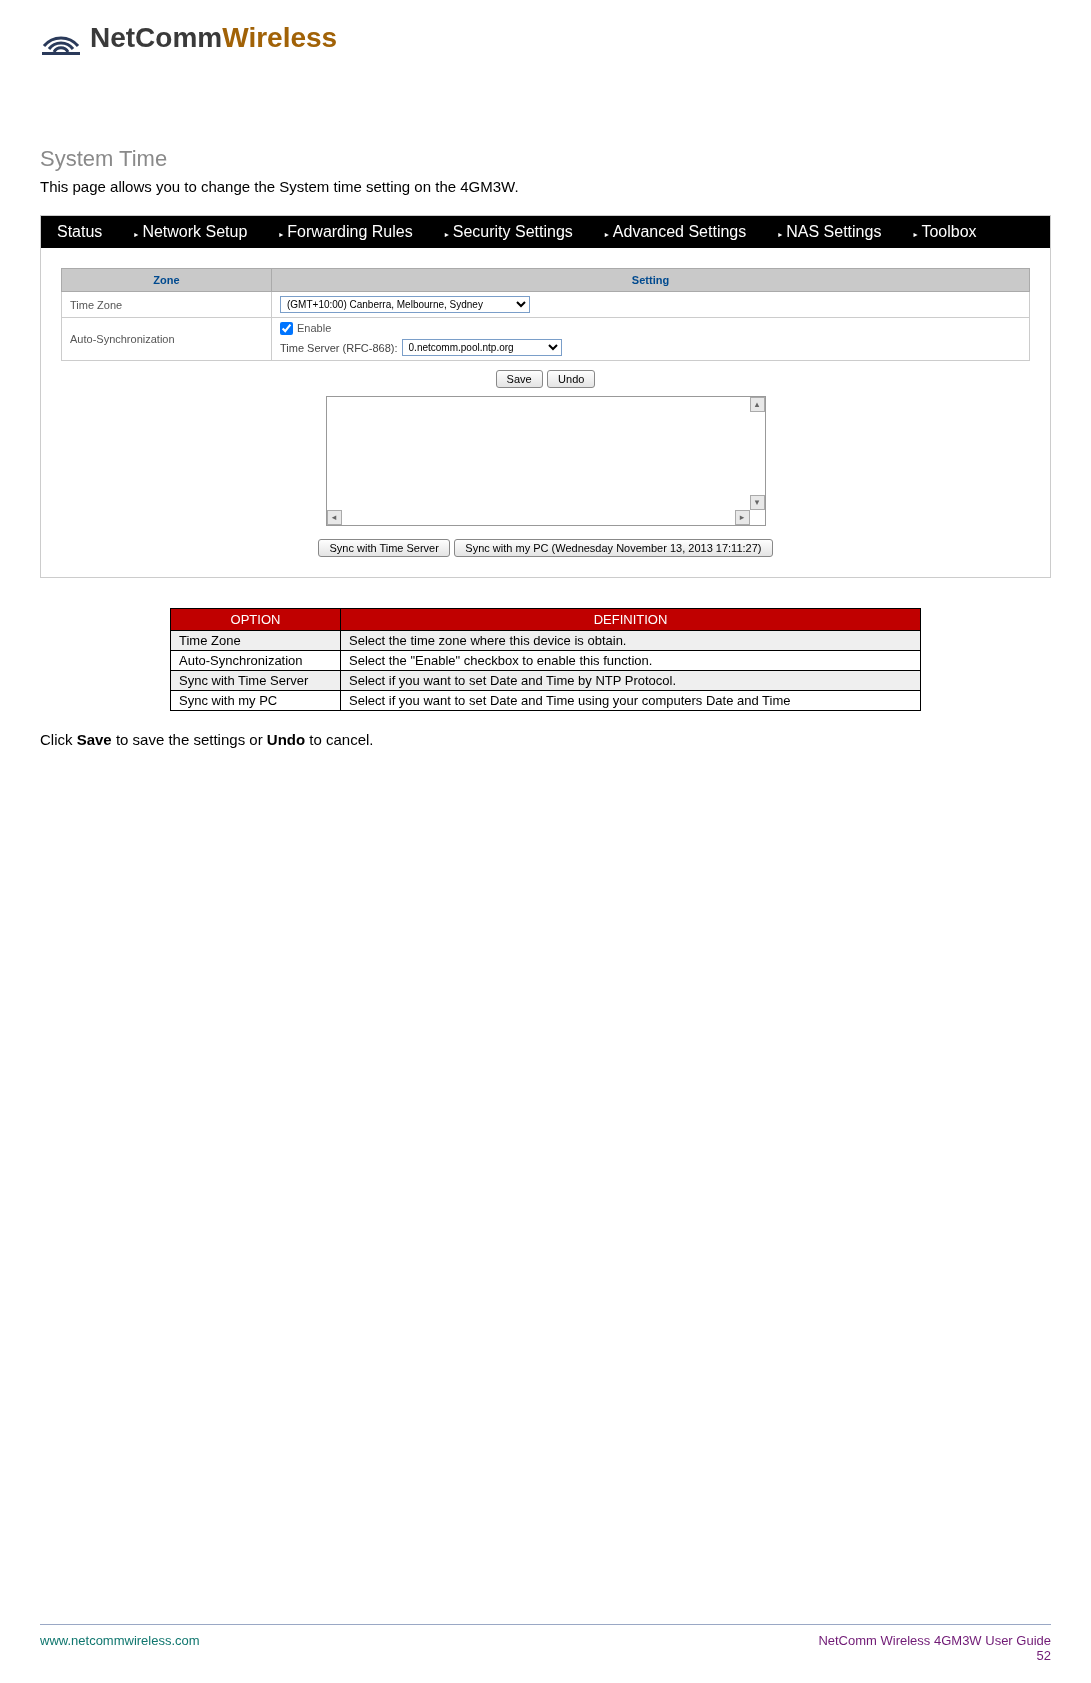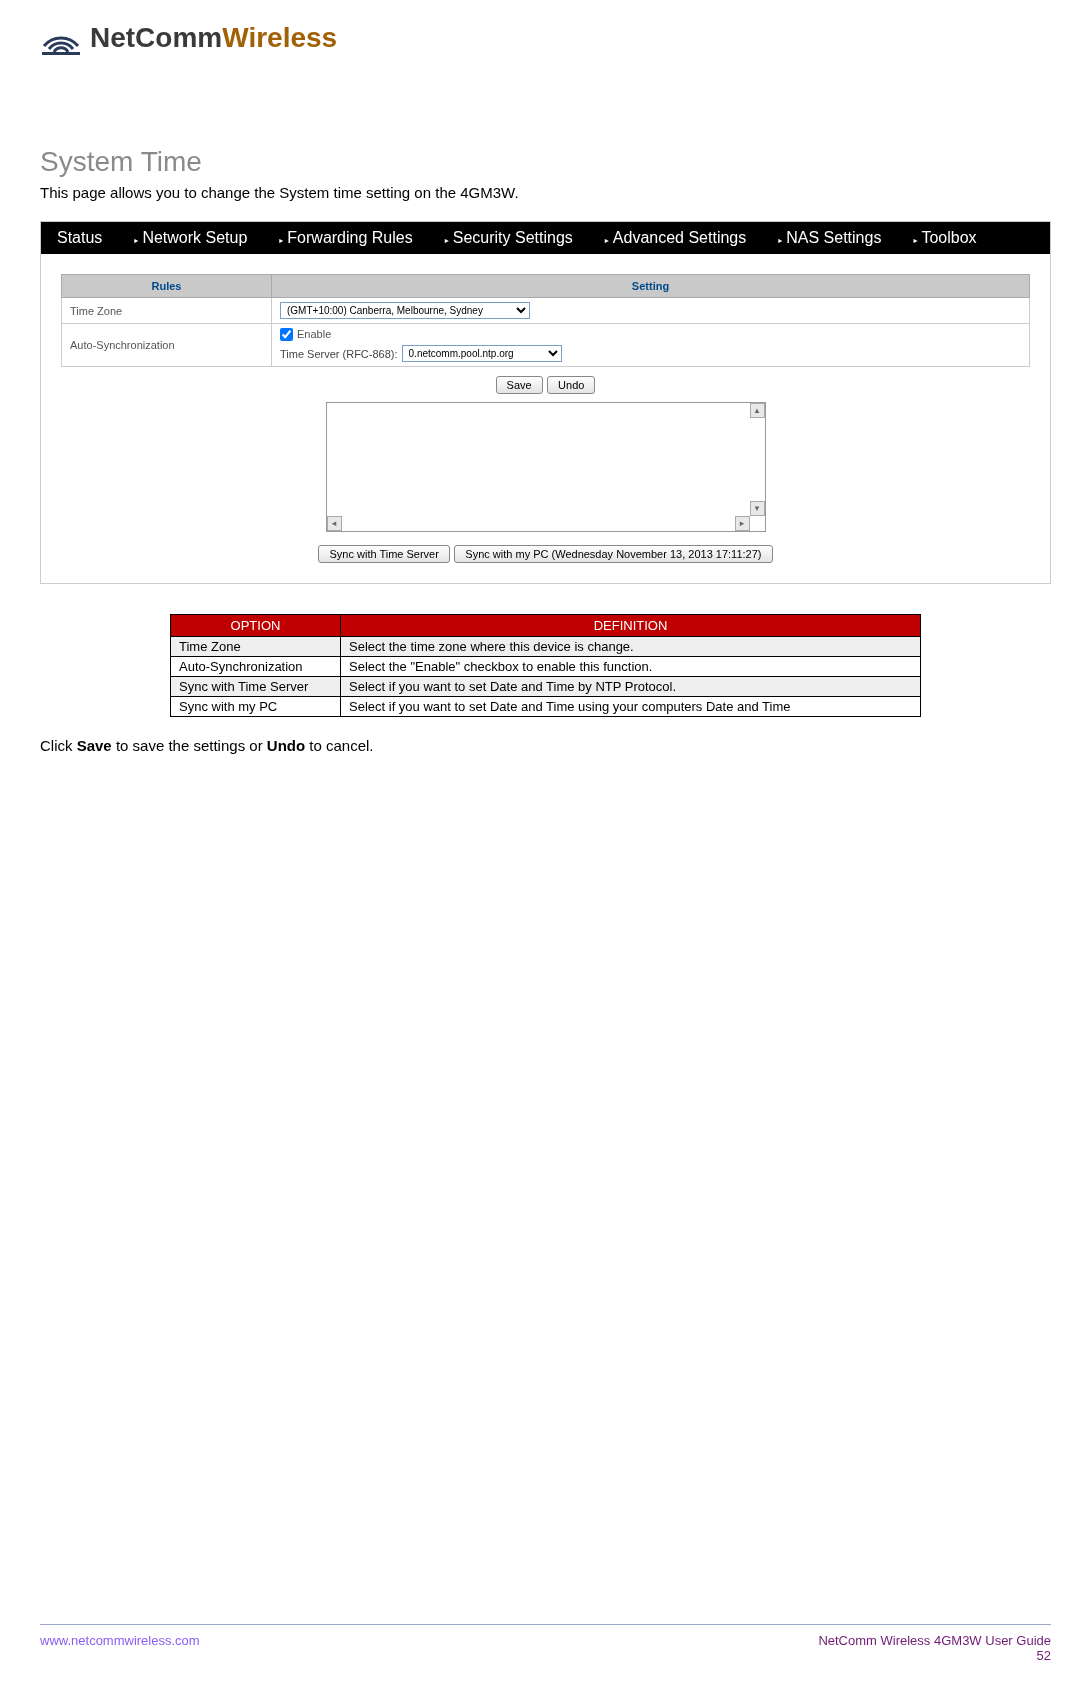--- a/index.html
+++ b/index.html
@@ -15,21 +15,21 @@
       display: flex;
       align-items: center;
       gap: 8px;
       padding: 10px 0 30px 0;
     }
     .logo-icon svg { display: block; }
     .logo-text { font-size: 28px; color: #3a3a3a; }
     .logo-bold { font-weight: 700; }
     .logo-light { font-weight: 700; color: #a16207; }
     .section-title {
-      font-size: 28px;
+      font-size: 22px;
       color: #8a8a8a;
       font-weight: 400;
       margin-top: 60px;
       margin-bottom: 6px;
     }
     .intro-text { font-size: 15px; color: #000; margin-bottom: 20px; }
     .screenshot {
       border: 1px solid #ccc;
       background: #fff;
       margin-bottom: 30px;
@@ -117,21 +117,21 @@
     .footer {
       position: absolute;
       bottom: 20px;
       left: 40px; right: 40px;
       border-top: 1px solid #9aa8c5;
       padding-top: 8px;
       display: flex;
       justify-content: space-between;
       font-size: 13px;
     }
-    .footer-left { color: #8b5cf6; }
+    .footer-left { color: #0f766e; }
     .footer-right { text-align: right; color: #701a75; }
     .footer-right .pg { display:block; text-align:right; }
   </style>
 </head>
 <body>
 
 <div class="logo-area">
   <span class="logo-icon">
     <svg width="42" height="36" viewBox="0 0 42 36">
       <path d="M4 26 A22 22 0 0 1 38 26" fill="none" stroke="#2a3a5a" stroke-width="3"></path>
@@ -176,21 +176,21 @@
     <div class="nav-item">
         <span class="tri"></span>
         <span>Toolbox</span>
       </div>
   </div>
 
   <div class="screenshot-body">
     <table class="s-table">
       <tbody>
           <tr>
-        <th class="col-item">Rules</th>
+        <th class="col-item">Zone</th>
         <th>Setting</th>
       </tr>
       <tr>
         <td>Time Zone</td>
         <td>
           <select class="s-select">
             <option>(GMT+10:00) Canberra, Melbourne, Sydney</option>
           </select>
         </td>
       </tr>
@@ -234,21 +234,21 @@
   <table class="def-table">
     <thead>
       <tr>
         <th class="opt-col">OPTION</th>
         <th>DEFINITION</th>
       </tr>
     </thead>
     <tbody>
       <tr>
           <td>Time Zone</td>
-          <td>Select the time zone where this device is change.</td>
+          <td>Select the time zone where this device is obtain.</td>
         </tr>
       <tr>
           <td>Auto-Synchronization</td>
           <td>Select the "Enable" checkbox to enable this function.</td>
         </tr>
       <tr>
           <td>Sync with Time Server</td>
           <td>Select if you want to set Date and Time by NTP Protocol.</td>
         </tr>
       <tr>

